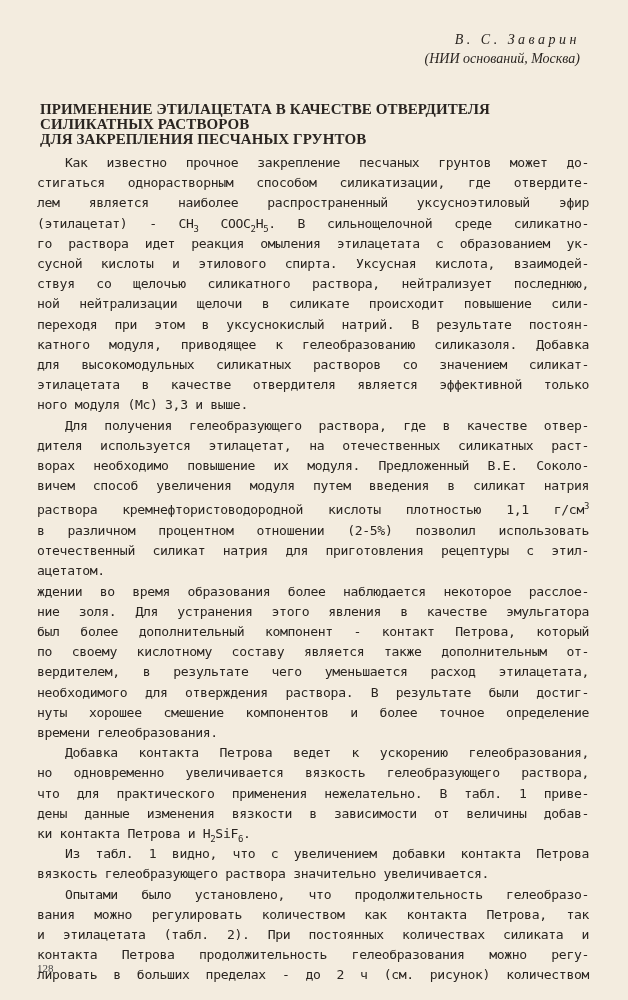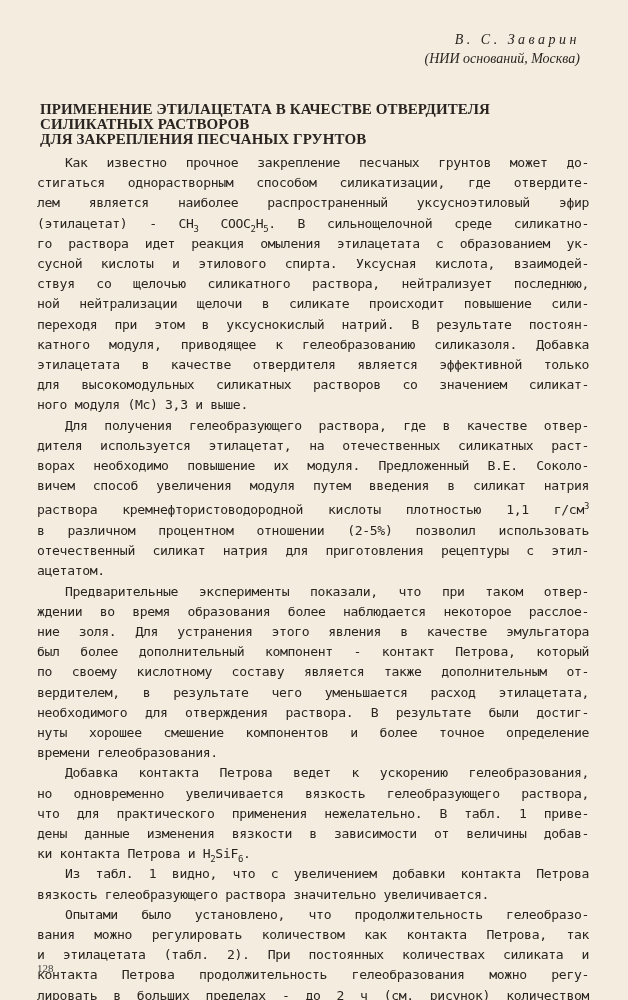--- a/index.html
+++ b/index.html
@@ -57,38 +57,37 @@
       <span class="line indent">Как известно прочное закрепление песчаных грунтов может до-</span>
       <span class="line">стигаться однорастворным способом силикатизации, где отвердите-</span>
       <span class="line">лем является наиболее распространенный уксусноэтиловый эфир</span>
       <span class="line"><span>(этилацетат) - CH</span><sub>3</sub><span> COOC</span><sub>2</sub><span>H</span><sub>5</sub><span>. В сильнощелочной среде силикатно-</span></span>
       <span class="line">го раствора идет реакция омыления этилацетата с образованием ук-</span>
       <span class="line">сусной кислоты и этилового спирта. Уксусная кислота, взаимодей-</span>
       <span class="line">ствуя со щелочью силикатного раствора, нейтрализует последнюю,</span>
       <span class="line">ной нейтрализации щелочи в силикате происходит повышение сили-</span>
       <span class="line">переходя при этом в уксуснокислый натрий. В результате постоян-</span>
       <span class="line">катного модуля, приводящее к гелеобразованию силиказоля. Добавка</span>
+      <span class="line">для высокомодульных силикатных растворов со значением силикат-</span>
       <span class="line">этилацетата в качестве отвердителя является эффективной только</span>
-      <span class="line">для высокомодульных силикатных растворов со значением силикат-</span>
       <span class="line last">ного модуля (Мс) 3,3 и выше.</span>
     </div>
 
     <div>
       <span class="line indent">Для получения гелеобразующего раствора, где в качестве отвер-</span>
       <span class="line">дителя используется этилацетат, на отечественных силикатных раст-</span>
       <span class="line">ворах необходимо повышение их модуля. Предложенный В.Е. Соколо-</span>
       <span class="line">вичем способ увеличения модуля путем введения в силикат натрия</span>
       <span class="line"><span>раствора кремнефтористоводородной кислоты плотностью 1,1 г/см</span><sup style="font-size:9px;">3</sup></span>
       <span class="line">в различном процентном отношении (2-5%) позволил использовать</span>
       <span class="line">отечественный силикат натрия для приготовления рецептуры с этил-</span>
       <span class="line last">ацетатом.</span>
     </div>
 
     <div>
-      <span class="line indent">Предварительные эксперименты показали, что при таком отвер-</span>
       <span class="line">ждении во время образования более наблюдается некоторое расслое-</span>
       <span class="line">ние золя. Для устранения этого явления в качестве эмульгатора</span>
       <span class="line">был более дополнительный компонент - контакт Петрова, который</span>
       <span class="line">по своему кислотному составу является также дополнительным от-</span>
       <span class="line">вердителем, в результате чего уменьшается расход этилацетата,</span>
       <span class="line">необходимого для отверждения раствора. В результате были достиг-</span>
       <span class="line">нуты хорошее смешение компонентов и более точное определение</span>
       <span class="line last">времени гелеобразования.</span>
     </div>
 

